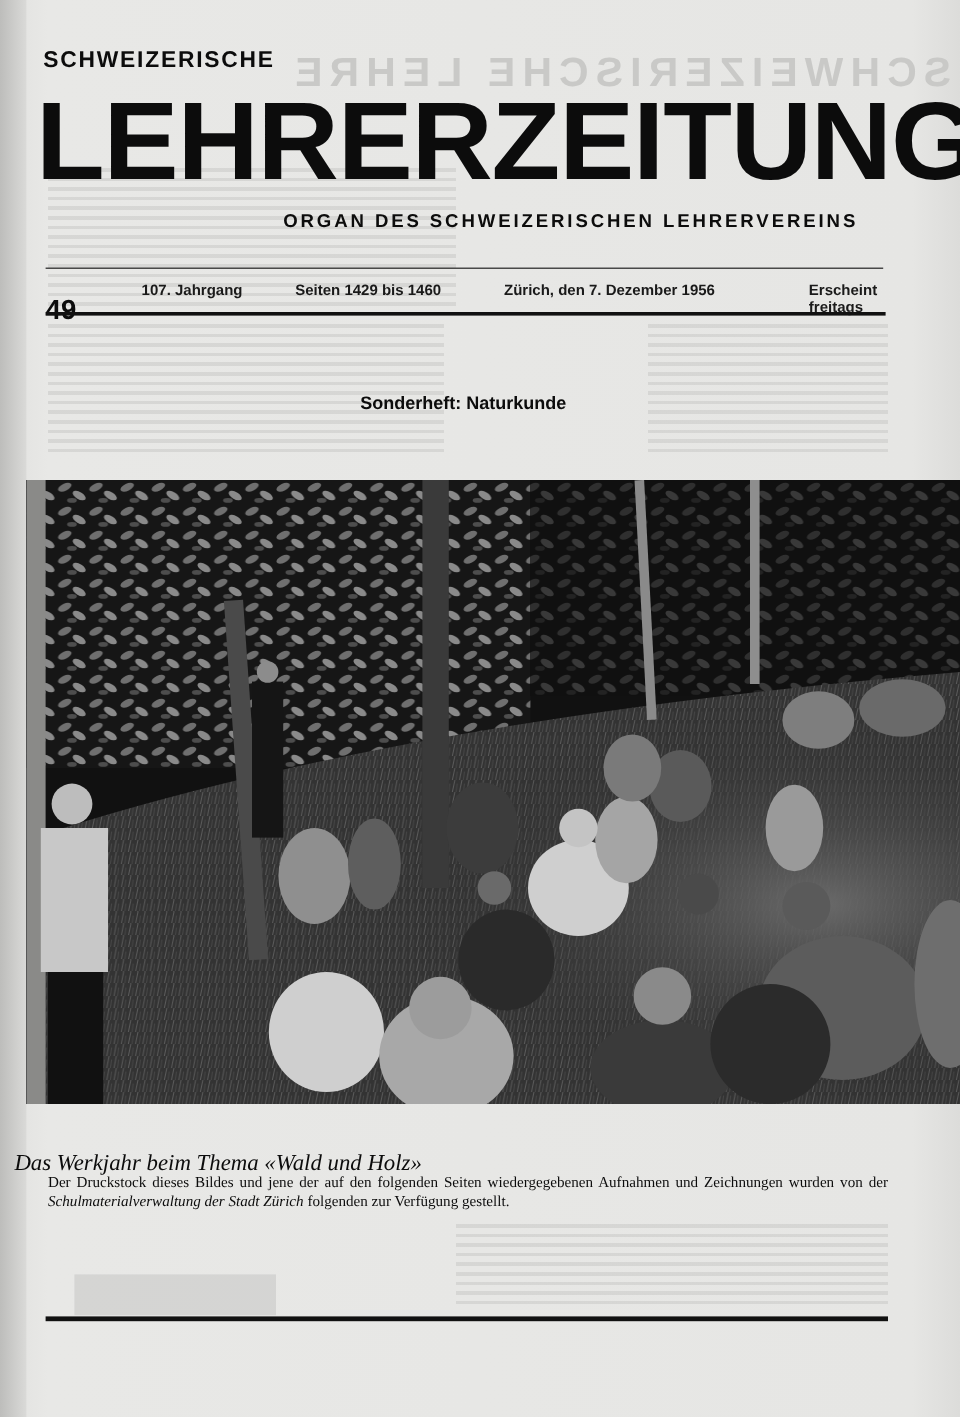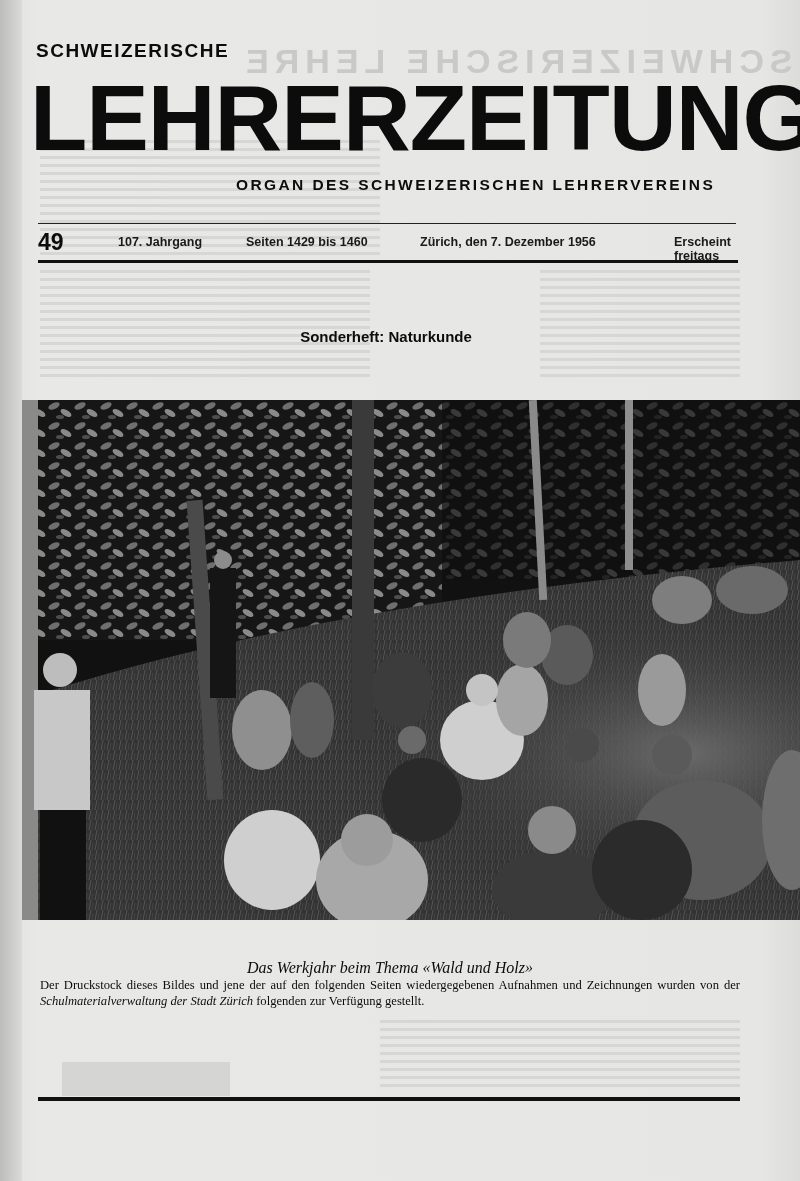--- a/index.html
+++ b/index.html
@@ -32,33 +32,33 @@
     font-size: 92px; font-weight: bold; letter-spacing: -1px;
     line-height: 1; transform: scaleX(1.02); transform-origin: left;
   }
   .organ {
     position: absolute; left: 236px; top: 176px;
     font-size: 15.5px; font-weight: bold; letter-spacing: 2.4px;
   }
   .rule-thin { position: absolute; left: 38px; width: 698px; top: 223px; height: 1px; background: #222; }
   .rule-thick { position: absolute; left: 38px; width: 700px; top: 260px; height: 3px; background: #111; }
   .infobar { position: absolute; left: 38px; top: 229px; width: 700px; height: 26px; }
-  .issue-no { position: absolute; left: 0; top: 0; font-size: 23px; font-weight: bold; text-align: right; }
+  .issue-no { position: absolute; left: 0; top: 16px; font-size: 23px; font-weight: bold; text-align: right; }
   .info { position: absolute; top: 6px; font-size: 12.5px; font-weight: bold; color: #1a1a1a; }
   .subtitle {
     position: absolute; left: 0; width: 772px; top: 328px; text-align: center;
     font-size: 15px; font-weight: bold;
   }
   .photo {
     position: absolute; left: 22px; top: 400px; width: 778px; height: 520px;
     overflow: hidden; background: #141414;
   }
   .caption-title {
-    position: absolute; left: 0; width: 780px; top: 959px; text-align: center;
-    font-family: "Liberation Serif", serif; font-style: italic; font-size: 16px;
+    position: absolute; left: 12px; width: 780px; top: 959px; text-align: left;
+    font-family: "Liberation Serif", serif; font-style: italic; font-size: 19px;
   }
   .caption-body {
     position: absolute; left: 40px; width: 700px; top: 977px;
     font-family: "Liberation Serif", serif; font-size: 12.6px; line-height: 16px;
     text-align: justify;
   }
   .caption-body i { font-style: italic; }
   .rule-bottom { position: absolute; left: 38px; width: 702px; top: 1097px; height: 4px; background: #111; }
   .ghost-block {
     position: absolute; background: #c8c8c6; opacity: 0.6;

